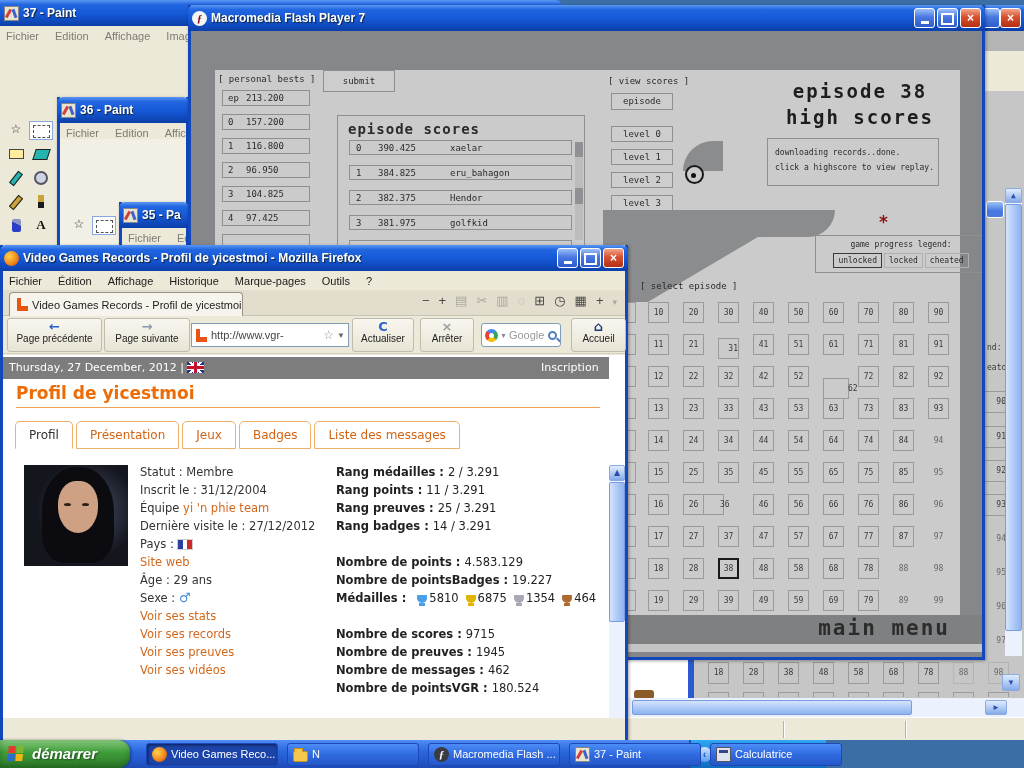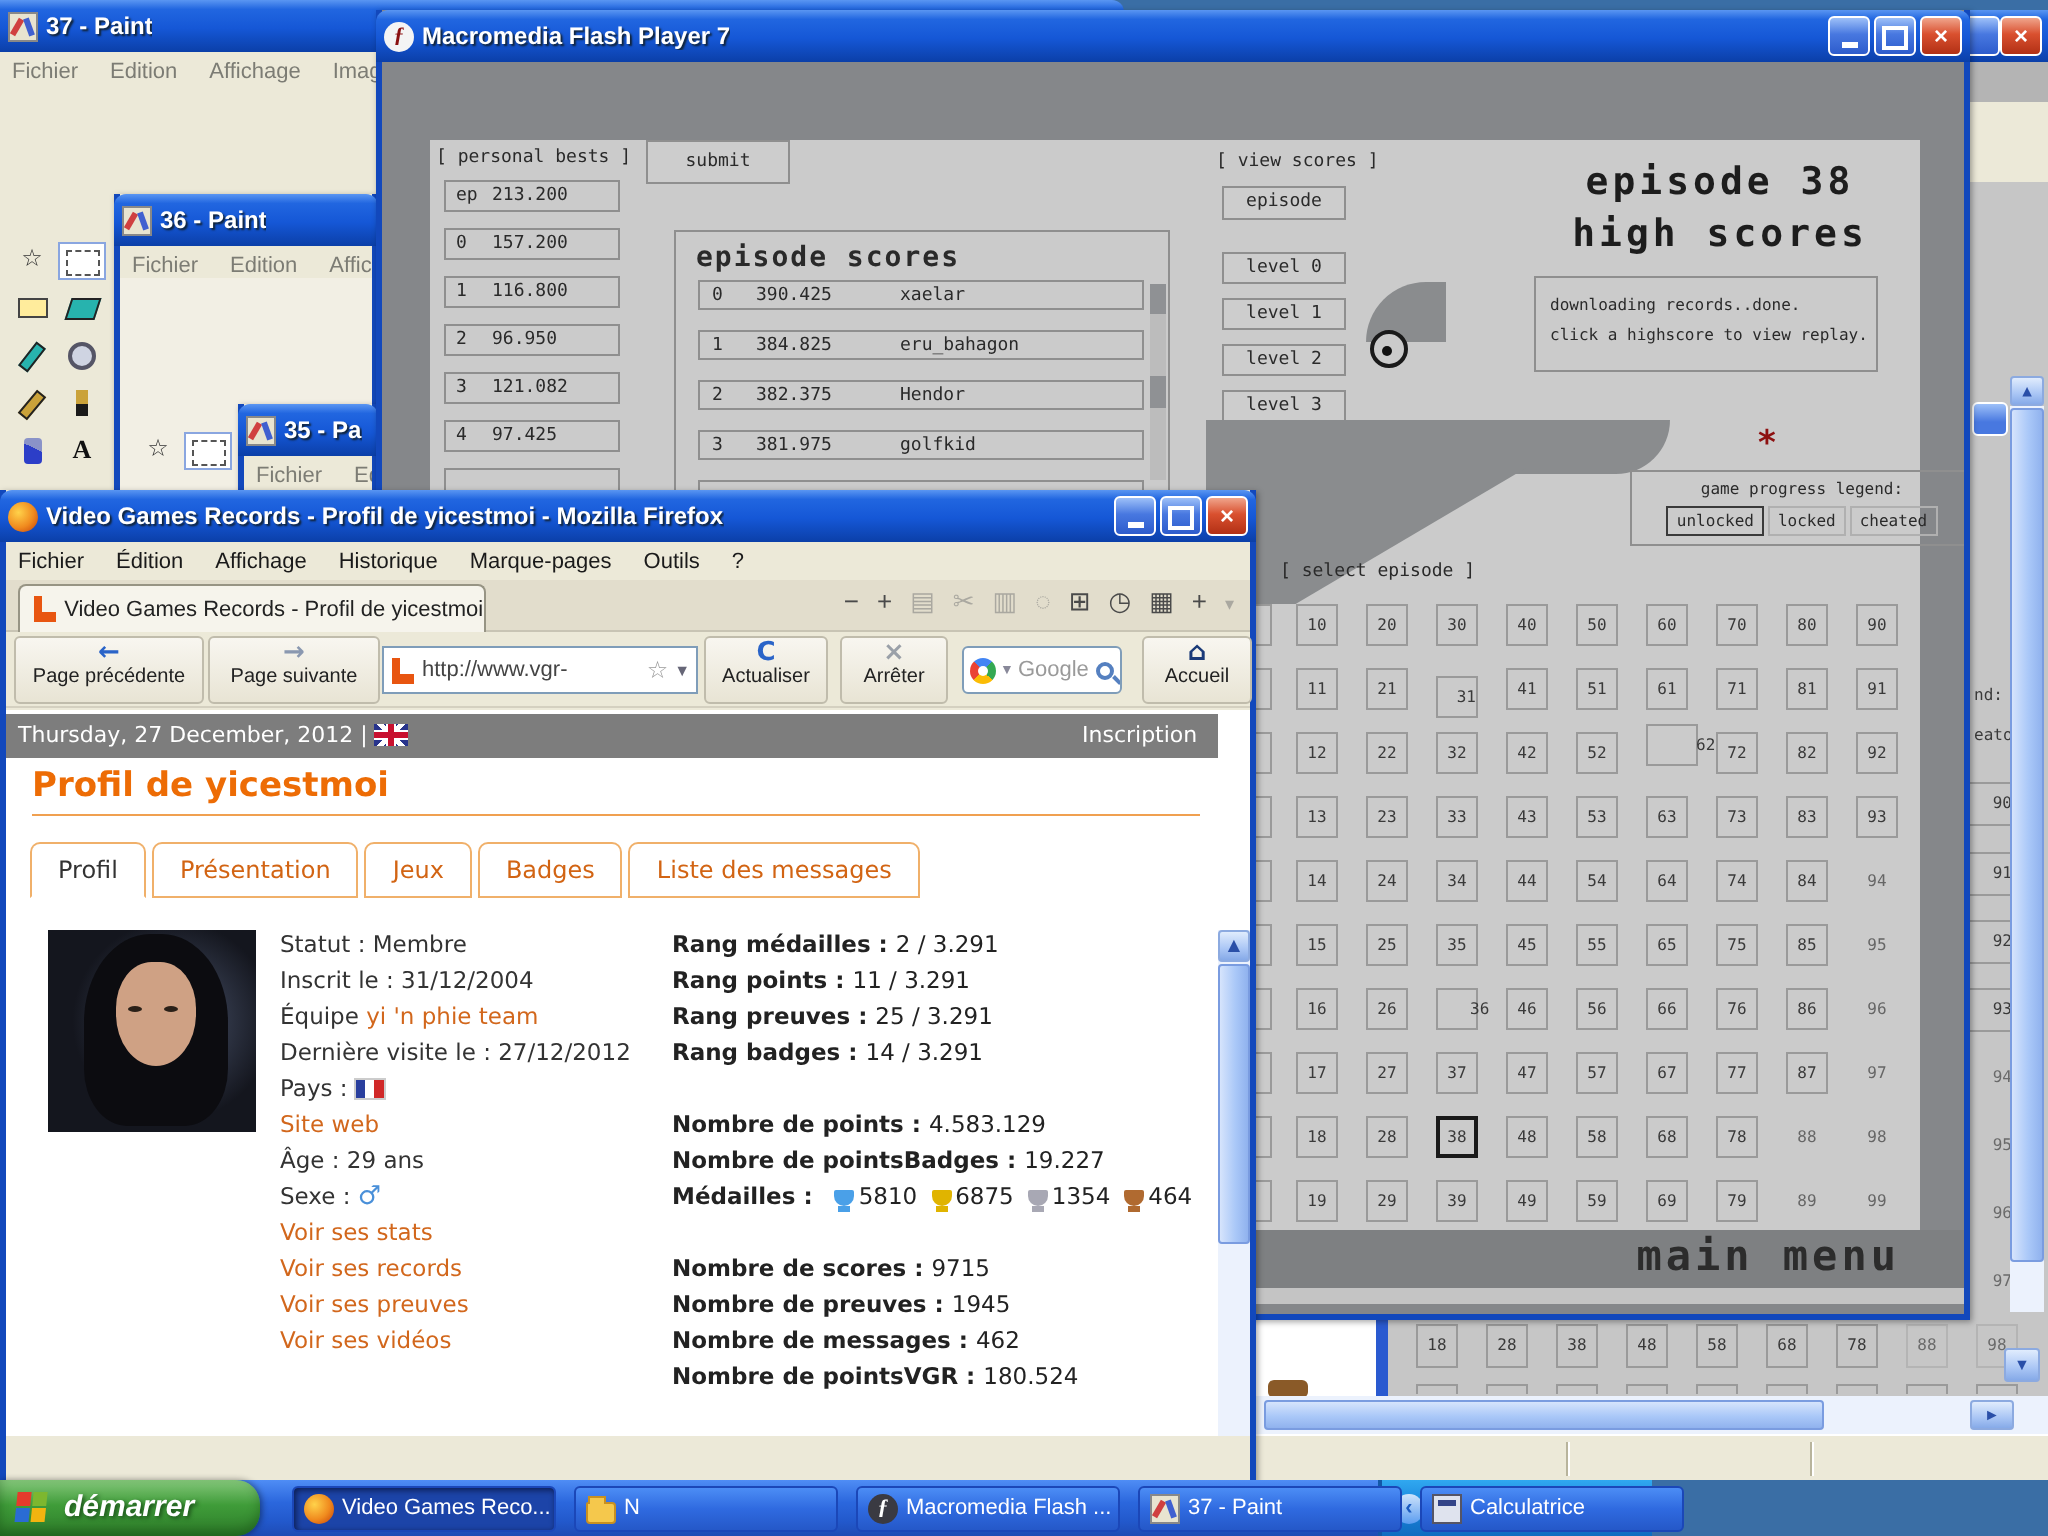--- a/index.html
+++ b/index.html
@@ -341,21 +341,21 @@
             <div class="pbrow">
               <span class="pbl">1</span>
               <span class="pbv">116.800</span>
             </div>
             <div class="pbrow">
               <span class="pbl">2</span>
               <span class="pbv">96.950</span>
             </div>
             <div class="pbrow">
               <span class="pbl">3</span>
-              <span class="pbv">121.082</span>
+              <span class="pbv">104.825</span>
             </div>
             <div class="pbrow">
               <span class="pbl">4</span>
               <span class="pbv">97.425</span>
             </div>
             <div class="pbrow cut"></div>
           </div>
         <div class="gbtn" id="submit">submit</div>
 
         <div id="ep-panel">
@@ -446,21 +446,21 @@
             <div class="gcell" style="left: 140px; top: 32px;">51</div>
             <div class="gcell" style="left: 175px; top: 32px;">61</div>
             <div class="gcell" style="left: 210px; top: 32px;">71</div>
             <div class="gcell" style="left: 245px; top: 32px;">81</div>
             <div class="gcell" style="left: 280px; top: 32px;">91</div>
             <div class="gcell" style="left: 0px; top: 64px;">12</div>
             <div class="gcell" style="left: 35px; top: 64px;">22</div>
             <div class="gcell" style="left: 70px; top: 64px;">32</div>
             <div class="gcell" style="left: 105px; top: 64px;">42</div>
             <div class="gcell" style="left: 140px; top: 64px;">52</div>
-            <div class="gcell" style="left: 175px; top: 60px; padding-left: 24px;">62</div>
+            <div class="gcell" style="left: 175px; top: 76px; padding-left: 24px;">62</div>
             <div class="gcell" style="left: 210px; top: 64px;">72</div>
             <div class="gcell" style="left: 245px; top: 64px;">82</div>
             <div class="gcell" style="left: 280px; top: 64px;">92</div>
             <div class="gcell" style="left: 0px; top: 96px;">13</div>
             <div class="gcell" style="left: 35px; top: 96px;">23</div>
             <div class="gcell" style="left: 70px; top: 96px;">33</div>
             <div class="gcell" style="left: 105px; top: 96px;">43</div>
             <div class="gcell" style="left: 140px; top: 96px;">53</div>
             <div class="gcell" style="left: 175px; top: 96px;">63</div>
             <div class="gcell" style="left: 210px; top: 96px;">73</div>
@@ -479,21 +479,21 @@
             <div class="gcell" style="left: 35px; top: 160px;">25</div>
             <div class="gcell" style="left: 70px; top: 160px;">35</div>
             <div class="gcell" style="left: 105px; top: 160px;">45</div>
             <div class="gcell" style="left: 140px; top: 160px;">55</div>
             <div class="gcell" style="left: 175px; top: 160px;">65</div>
             <div class="gcell" style="left: 210px; top: 160px;">75</div>
             <div class="gcell" style="left: 245px; top: 160px;">85</div>
             <div class="gcell locked" style="left: 280px; top: 160px;">95</div>
             <div class="gcell" style="left: 0px; top: 192px;">16</div>
             <div class="gcell" style="left: 35px; top: 192px;">26</div>
-            <div class="gcell" style="left: 70px; top: 192px; padding-left: 16px;">36</div>
+            <div class="gcell" style="left: 55px; top: 192px; padding-left: 16px;">36</div>
             <div class="gcell" style="left: 105px; top: 192px;">46</div>
             <div class="gcell" style="left: 140px; top: 192px;">56</div>
             <div class="gcell" style="left: 175px; top: 192px;">66</div>
             <div class="gcell" style="left: 210px; top: 192px;">76</div>
             <div class="gcell" style="left: 245px; top: 192px;">86</div>
             <div class="gcell locked" style="left: 280px; top: 192px;">96</div>
             <div class="gcell" style="left: 0px; top: 224px;">17</div>
             <div class="gcell" style="left: 35px; top: 224px;">27</div>
             <div class="gcell" style="left: 70px; top: 224px;">37</div>
             <div class="gcell" style="left: 105px; top: 224px;">47</div>

